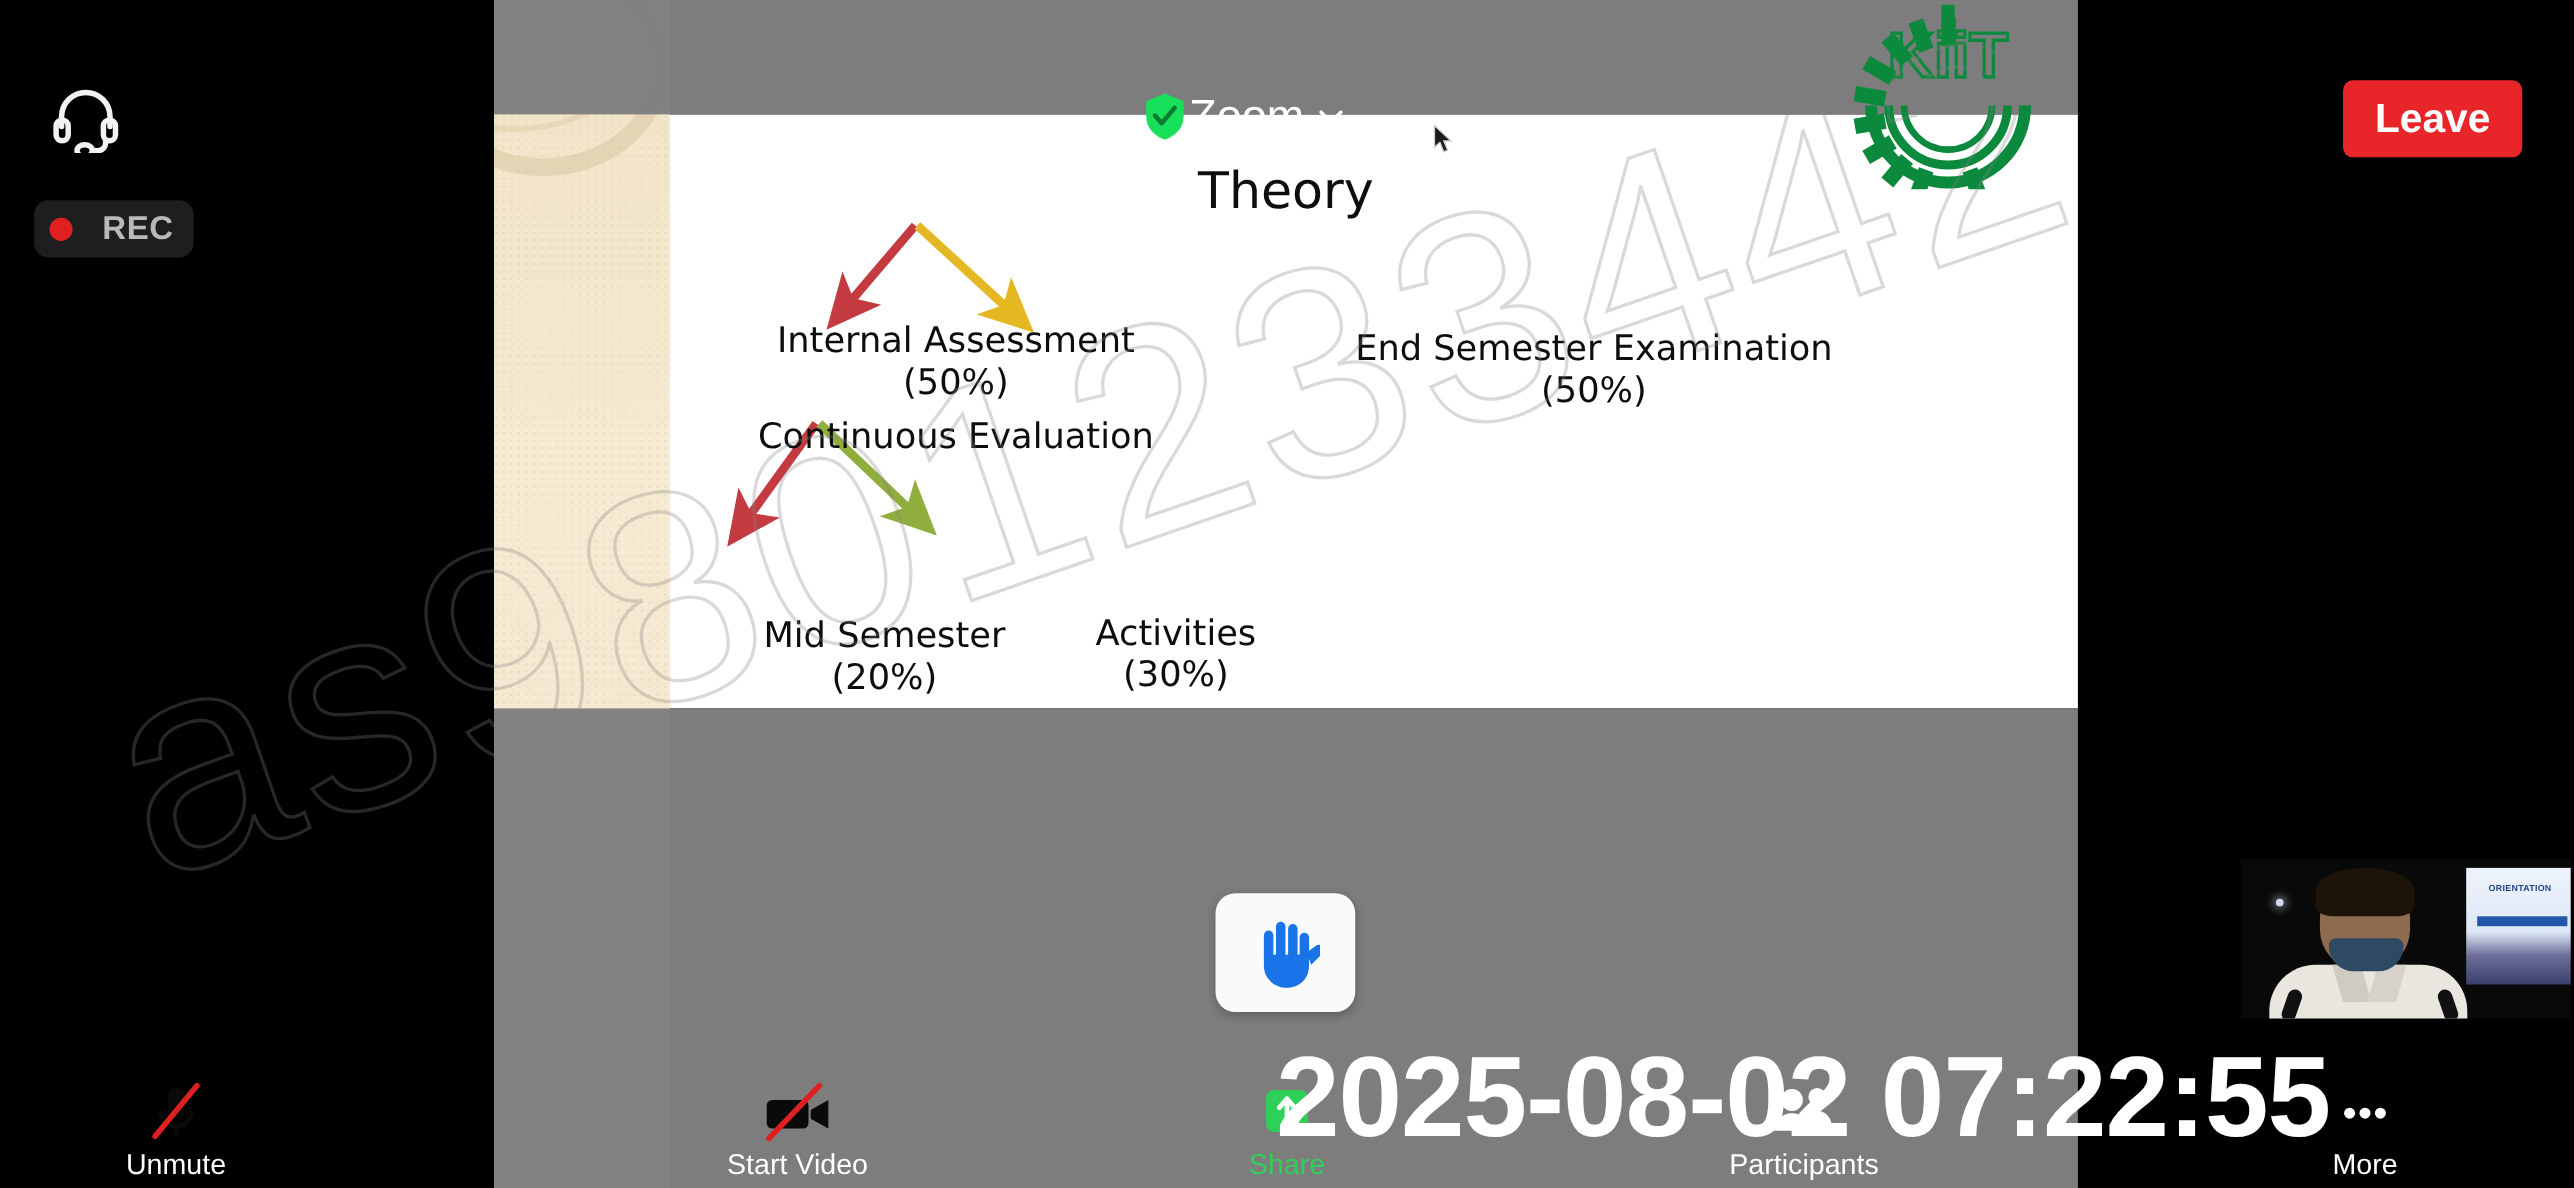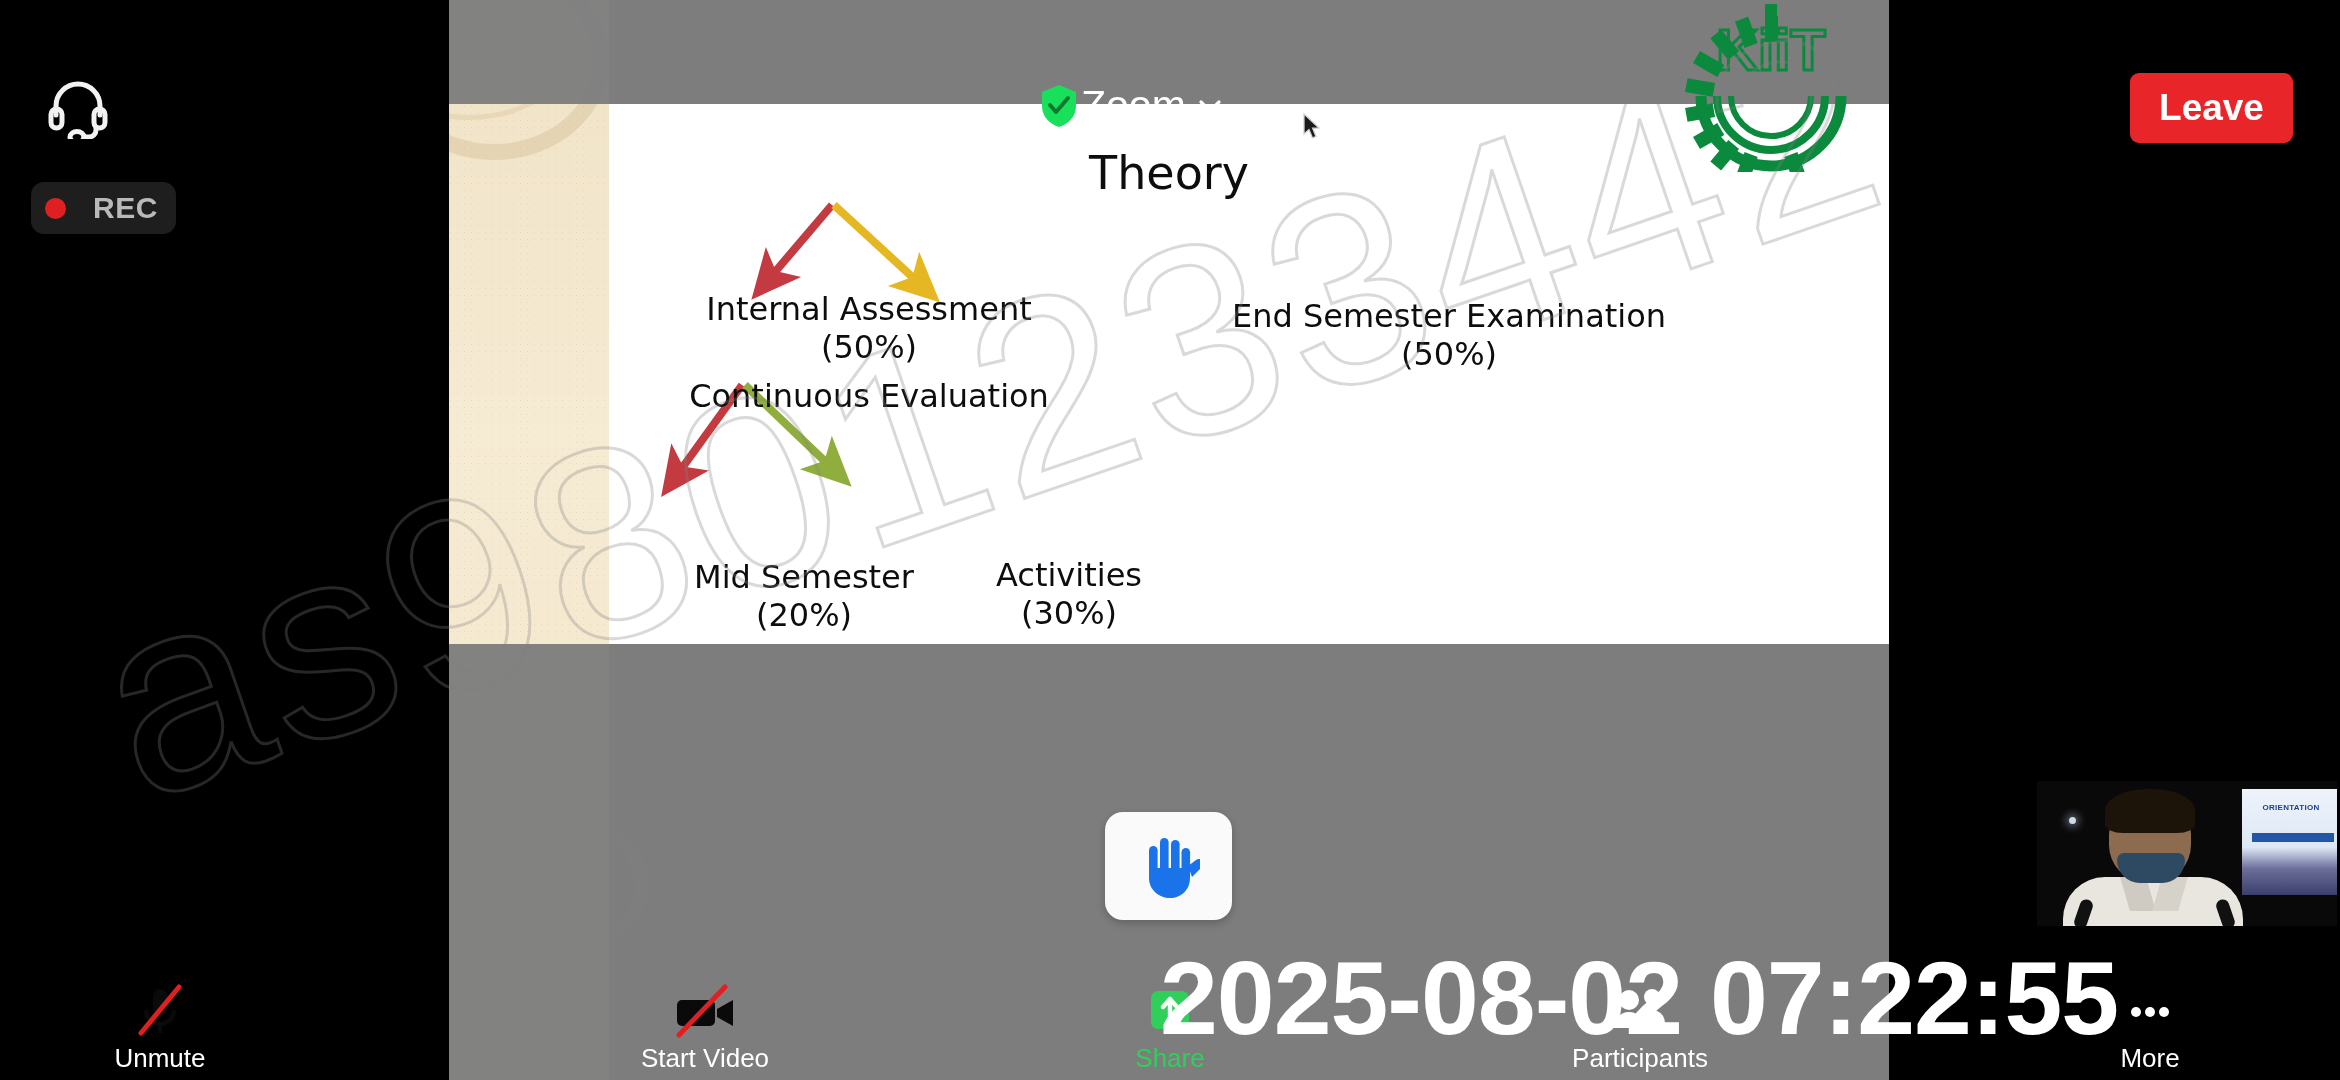--- a/index.html
+++ b/index.html
@@ -113,21 +113,21 @@
   .sv-spark { position:absolute; left:32px; top:36px; width:7px; height:7px;
       background:#cfd9e8; border-radius:50%; box-shadow:0 0 8px 3px rgba(200,215,240,.45); }
 
   
   .toolbar { position:absolute; left:0; bottom:0; width:2210px; height:110px; }
   .tb-item { position:absolute; bottom:6px; width:190px; text-align:center; }
   .tb-label { font-size:26px; color:#ffffff; font-family:"Liberation Sans",sans-serif; }
   .tb-icon { height:58px; display:flex; align-items:center; justify-content:center;
              margin-bottom:2px; }
   .tb-unmute { left:65px; }
-  .tb-video  { left:610px; }
+  .tb-video  { left:630px; }
   .tb-share  { left:1075px; }
   .tb-share .tb-label { color:#2fd05a; }
   .tb-part   { left:1545px; }
   .tb-more   { left:2055px; }
 
   
   .timestamp { position:absolute; left:1160px; bottom:22px; width:1180px;
       font-family:"Liberation Sans", sans-serif; font-size:104px; font-weight:700;
       color:#fff; letter-spacing:-1px; white-space:nowrap; }
 </style>

